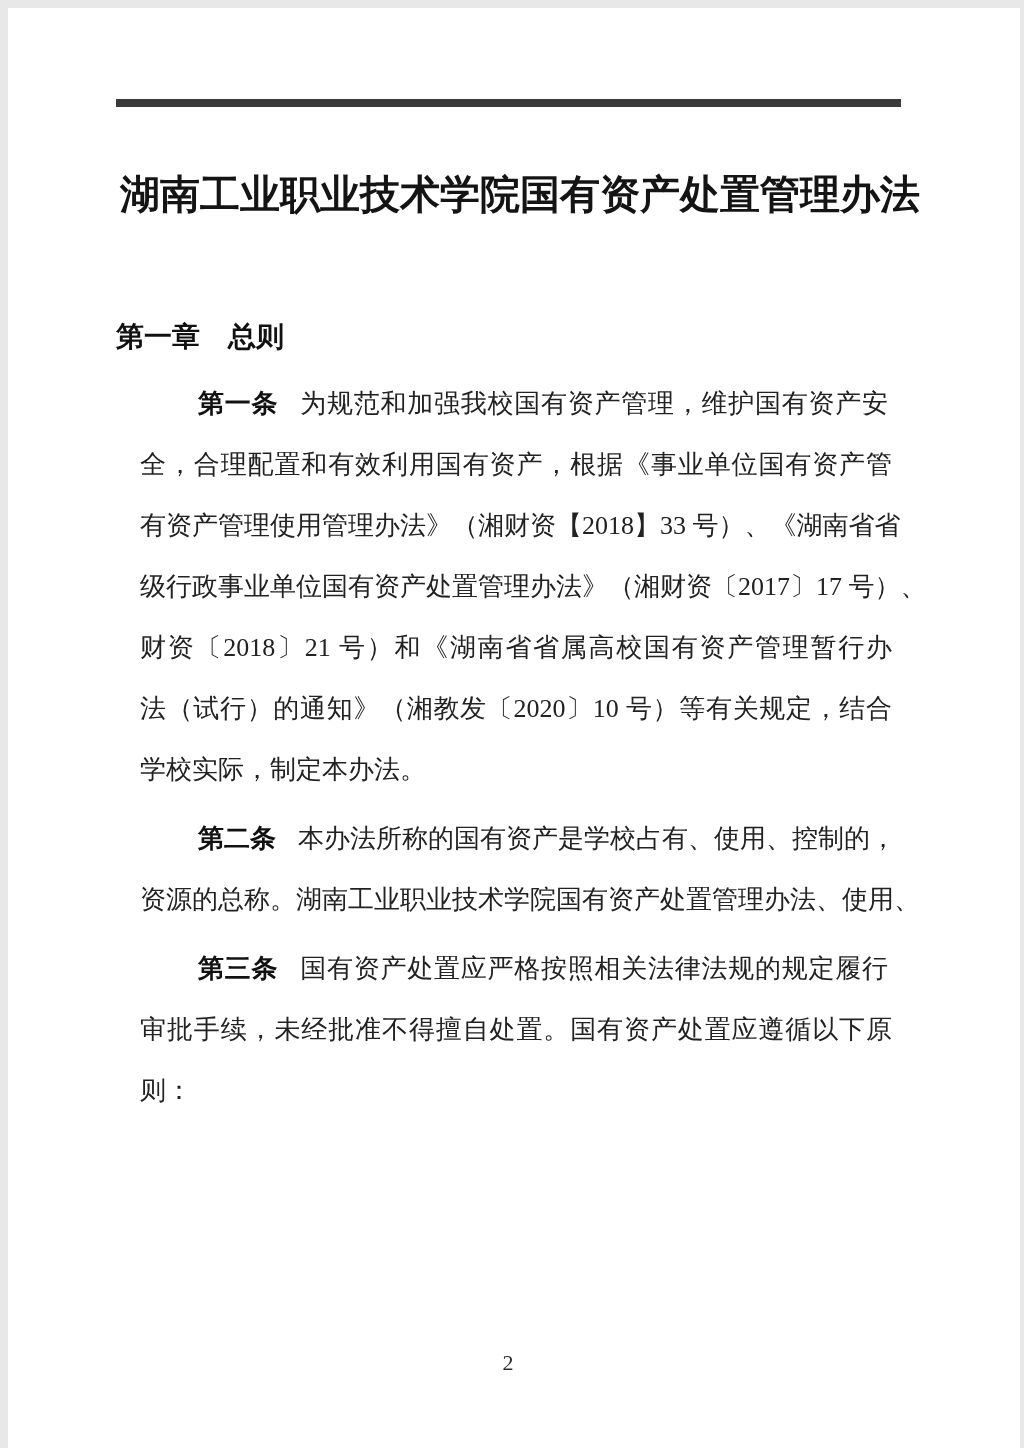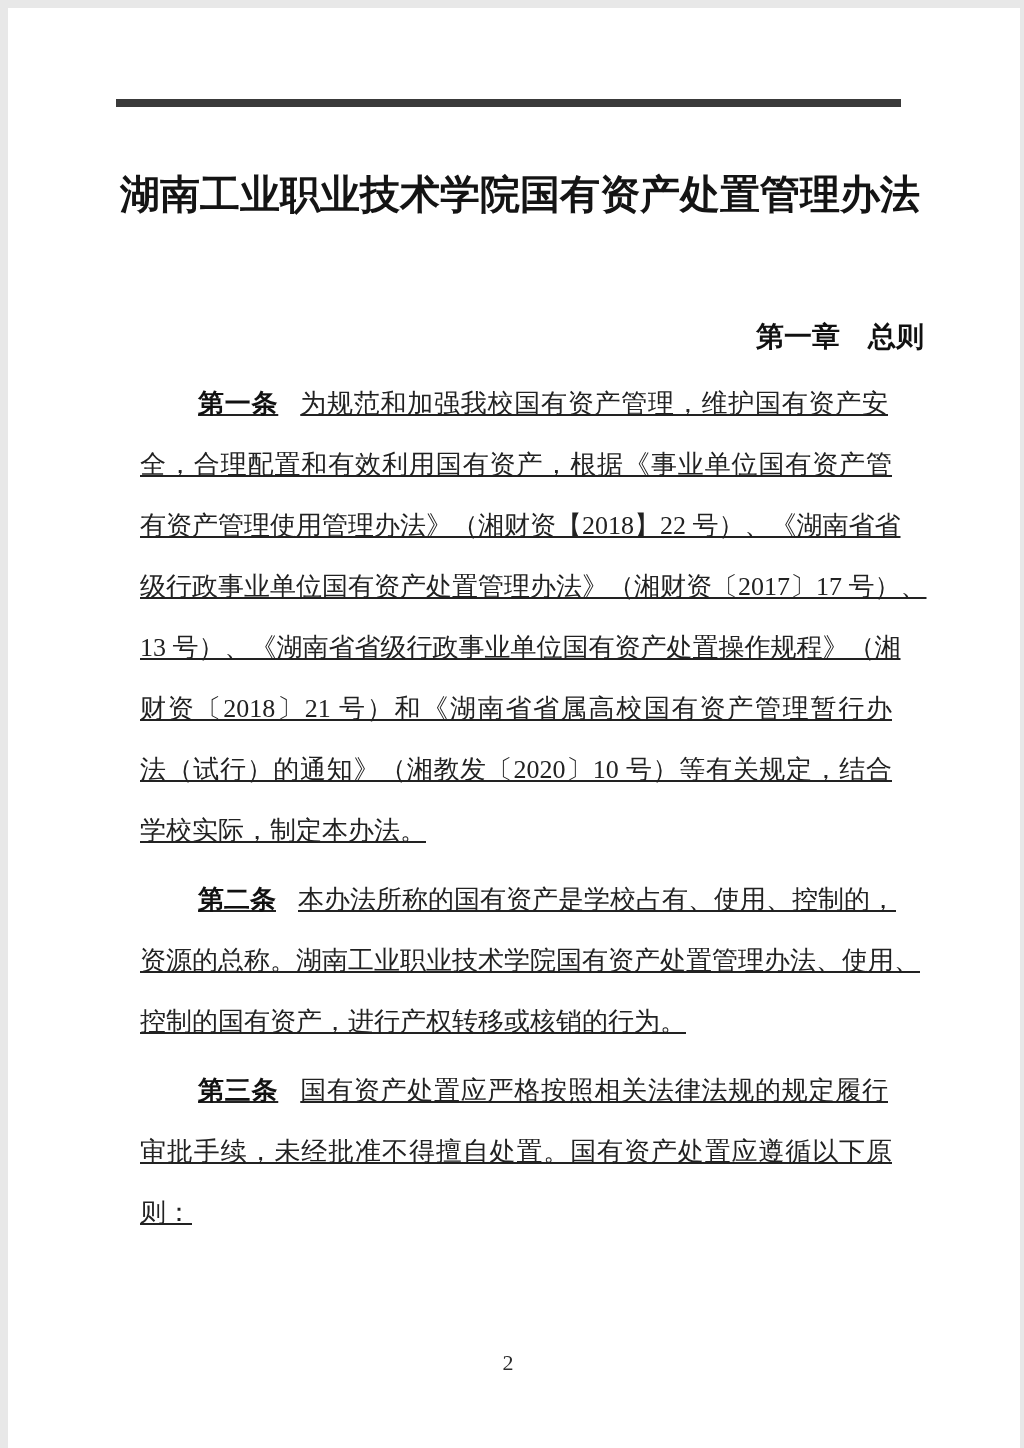--- a/index.html
+++ b/index.html
@@ -31,35 +31,34 @@
     font-size: 40px;
     font-weight: 700;
     line-height: 57px;
     color: #141414;
   }
   .chapter-heading {
     position: absolute;
     top: 306px;
     left: 104px;
     width: 816px;
-    text-align: right;
+    text-align: left;
     font-size: 28px;
     font-weight: 700;
     font-family: "Liberation Sans", "DejaVu Sans", sans-serif;
     color: #111111;
   }
   .body-text {
     position: absolute;
     top: 357px;
     left: 120px;
     width: 776px;
     font-size: 26px;
     line-height: 53px;
     color: #222222;
-    text-decoration: underline;
   }
   .line {
     white-space: nowrap;
     text-align: justify;
     text-align-last: justify;
   }
   .line.short {
     text-align-last: left;
   }
   .line.indent {
@@ -91,32 +90,30 @@
     <div>湖南工业职业技术学院国有资产处置管理办法</div>
   </div>
 
   <div class="chapter-heading">第一章　总则</div>
 
   <div class="body-text">
 
     <div class="article">
       <div class="line indent"><span class="lead">第一条</span><span>为规范和加强我校国有资产管理，维护国有资产安</span></div>
       <div class="line">全，合理配置和有效利用国有资产，根据《事业单位国有资产管</div>
-      <div class="line">有资产管理使用管理办法》（湘财资【2018】22 号）、《湖南省省</div>
+      <div class="line">有资产管理使用管理办法》（湘财资【2018】33 号）、《湖南省省</div>
       <div class="line">级行政事业单位国有资产处置管理办法》（湘财资〔2017〕17 号）、</div>
-      <div class="line">13 号）、《湖南省省级行政事业单位国有资产处置操作规程》（湘</div>
       <div class="line">财资〔2018〕21 号）和《湖南省省属高校国有资产管理暂行办</div>
       <div class="line">法（试行）的通知》（湘教发〔2020〕10 号）等有关规定，结合</div>
       <div class="line short">学校实际，制定本办法。</div>
     </div>
 
     <div class="article">
       <div class="line indent"><span class="lead">第二条</span><span>本办法所称的国有资产是学校占有、使用、控制的，</span></div>
       <div class="line">资源的总称。湖南工业职业技术学院国有资产处置管理办法、使用、</div>
-      <div class="line short">控制的国有资产，进行产权转移或核销的行为。</div>
     </div>
 
     <div class="article">
       <div class="line indent"><span class="lead">第三条</span><span>国有资产处置应严格按照相关法律法规的规定履行</span></div>
       <div class="line">审批手续，未经批准不得擅自处置。国有资产处置应遵循以下原</div>
       <div class="line short">则：</div>
     </div>
 
   </div>
 

